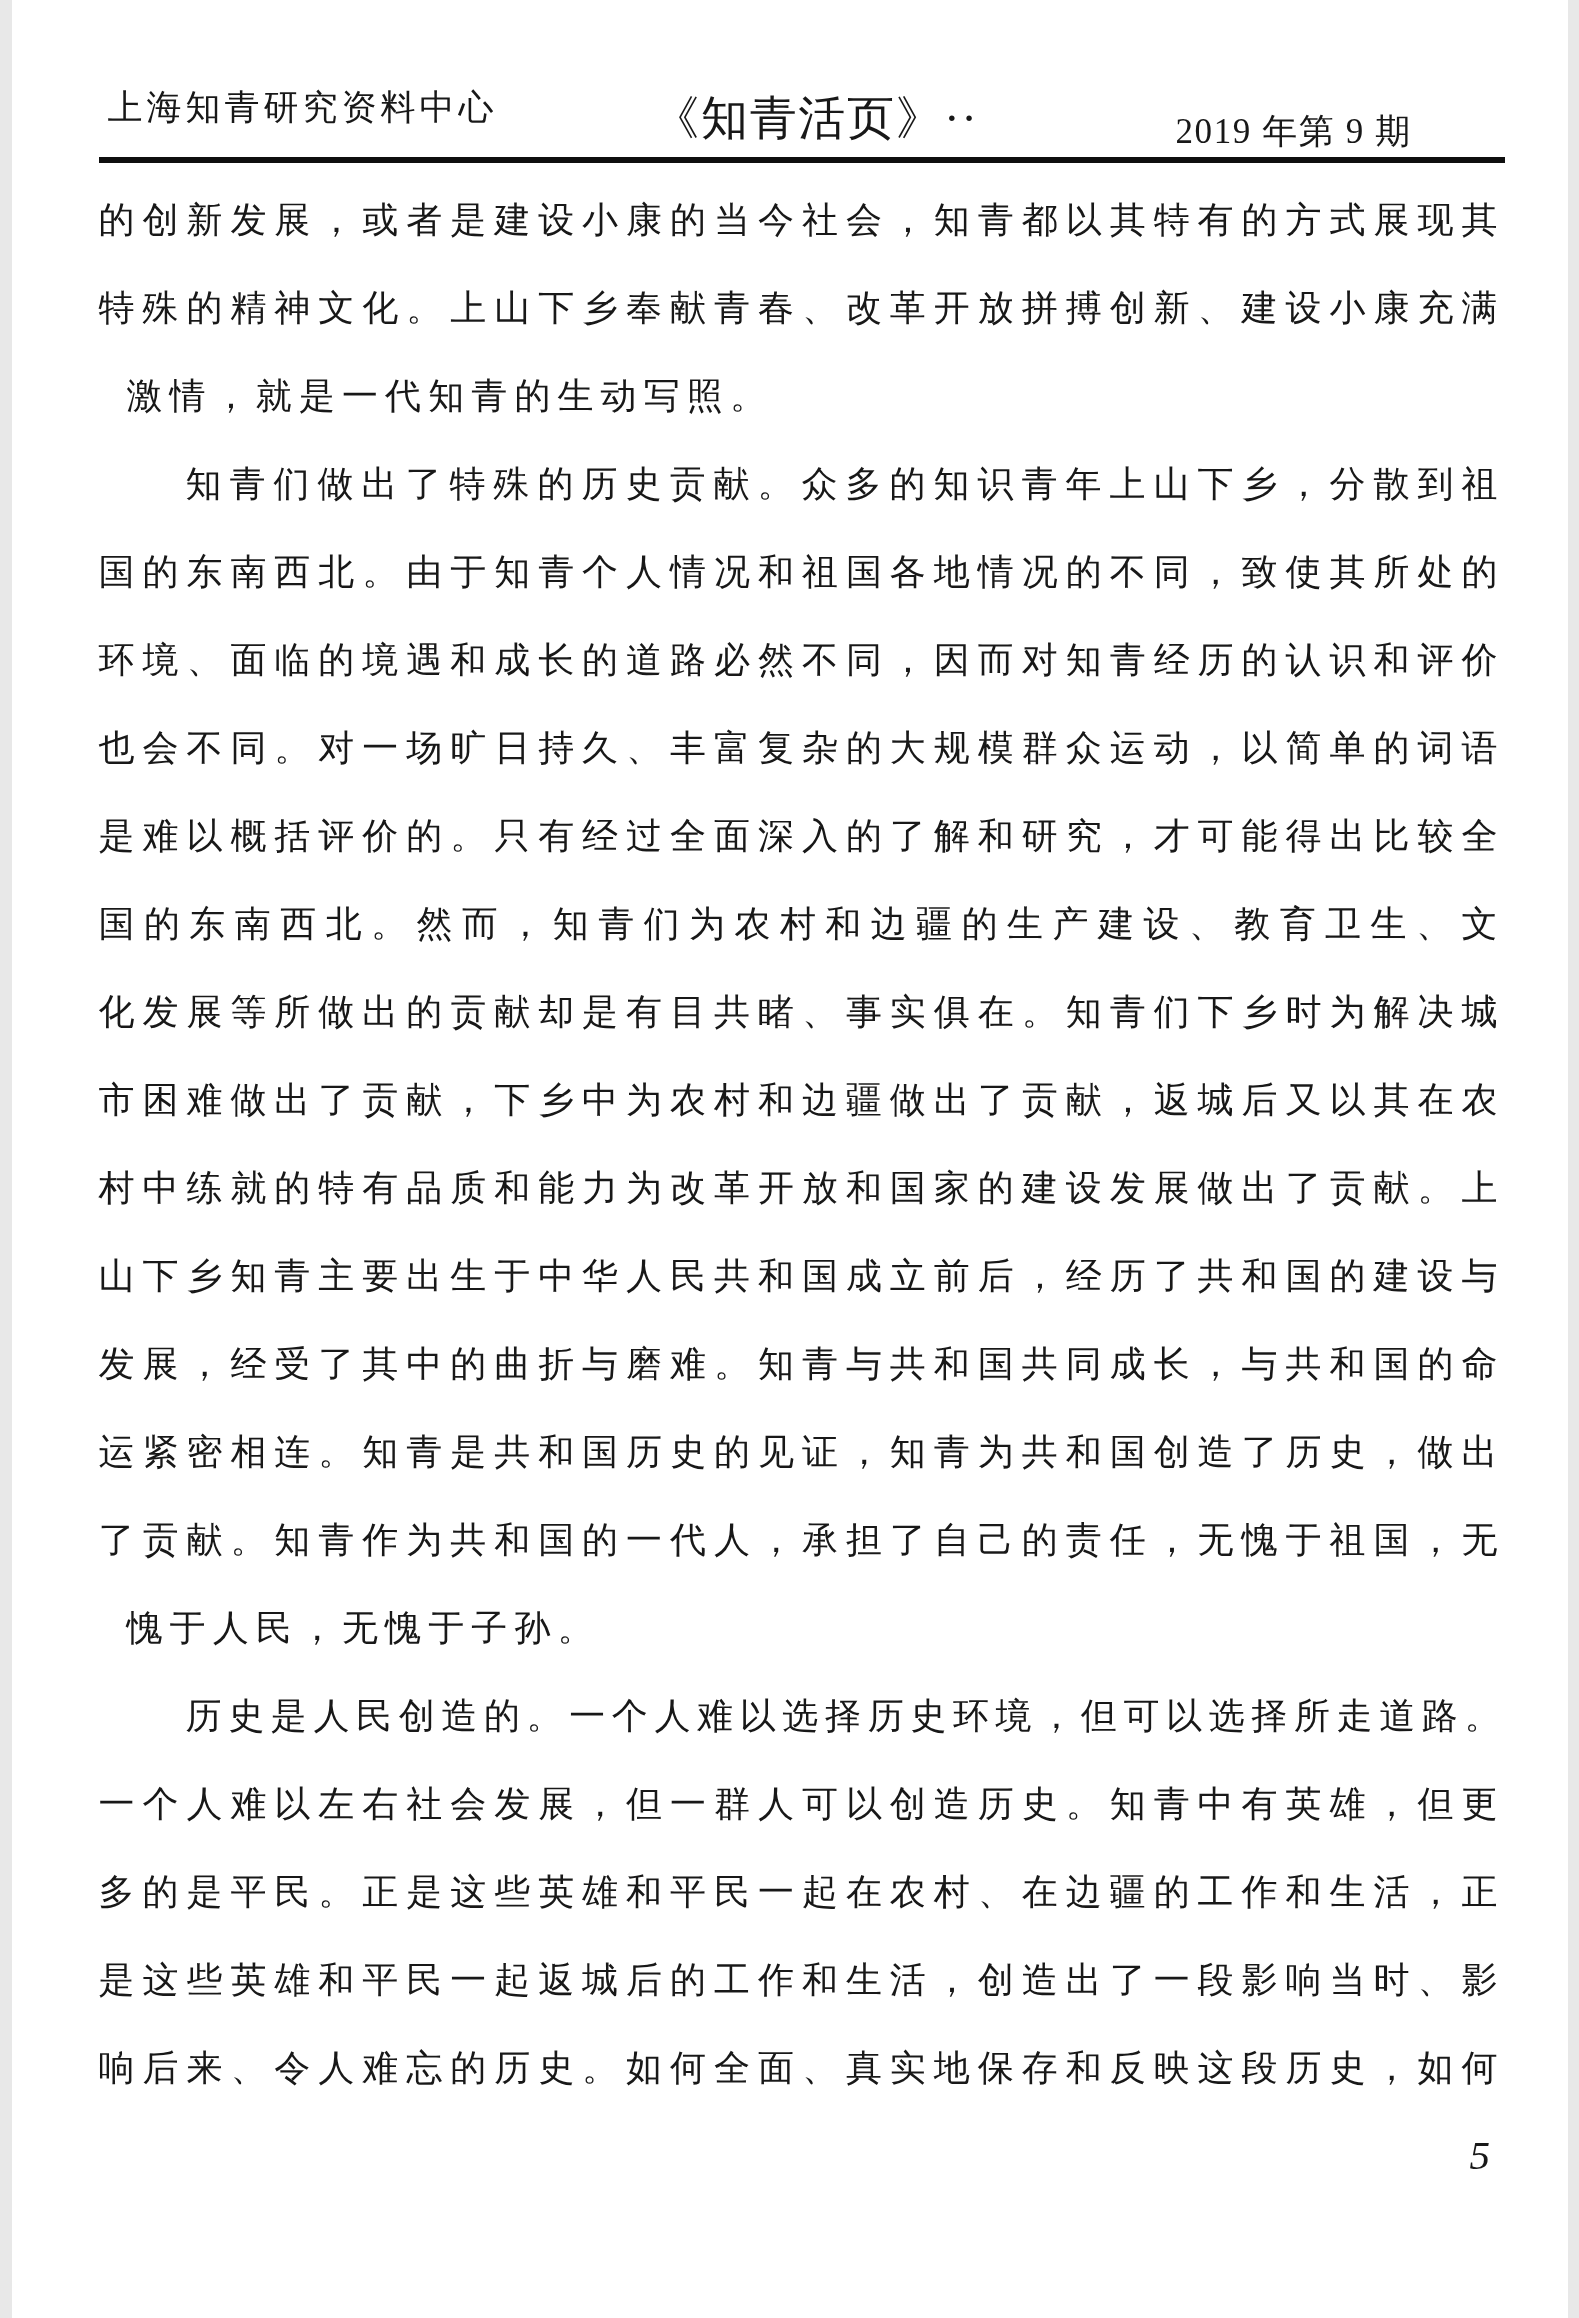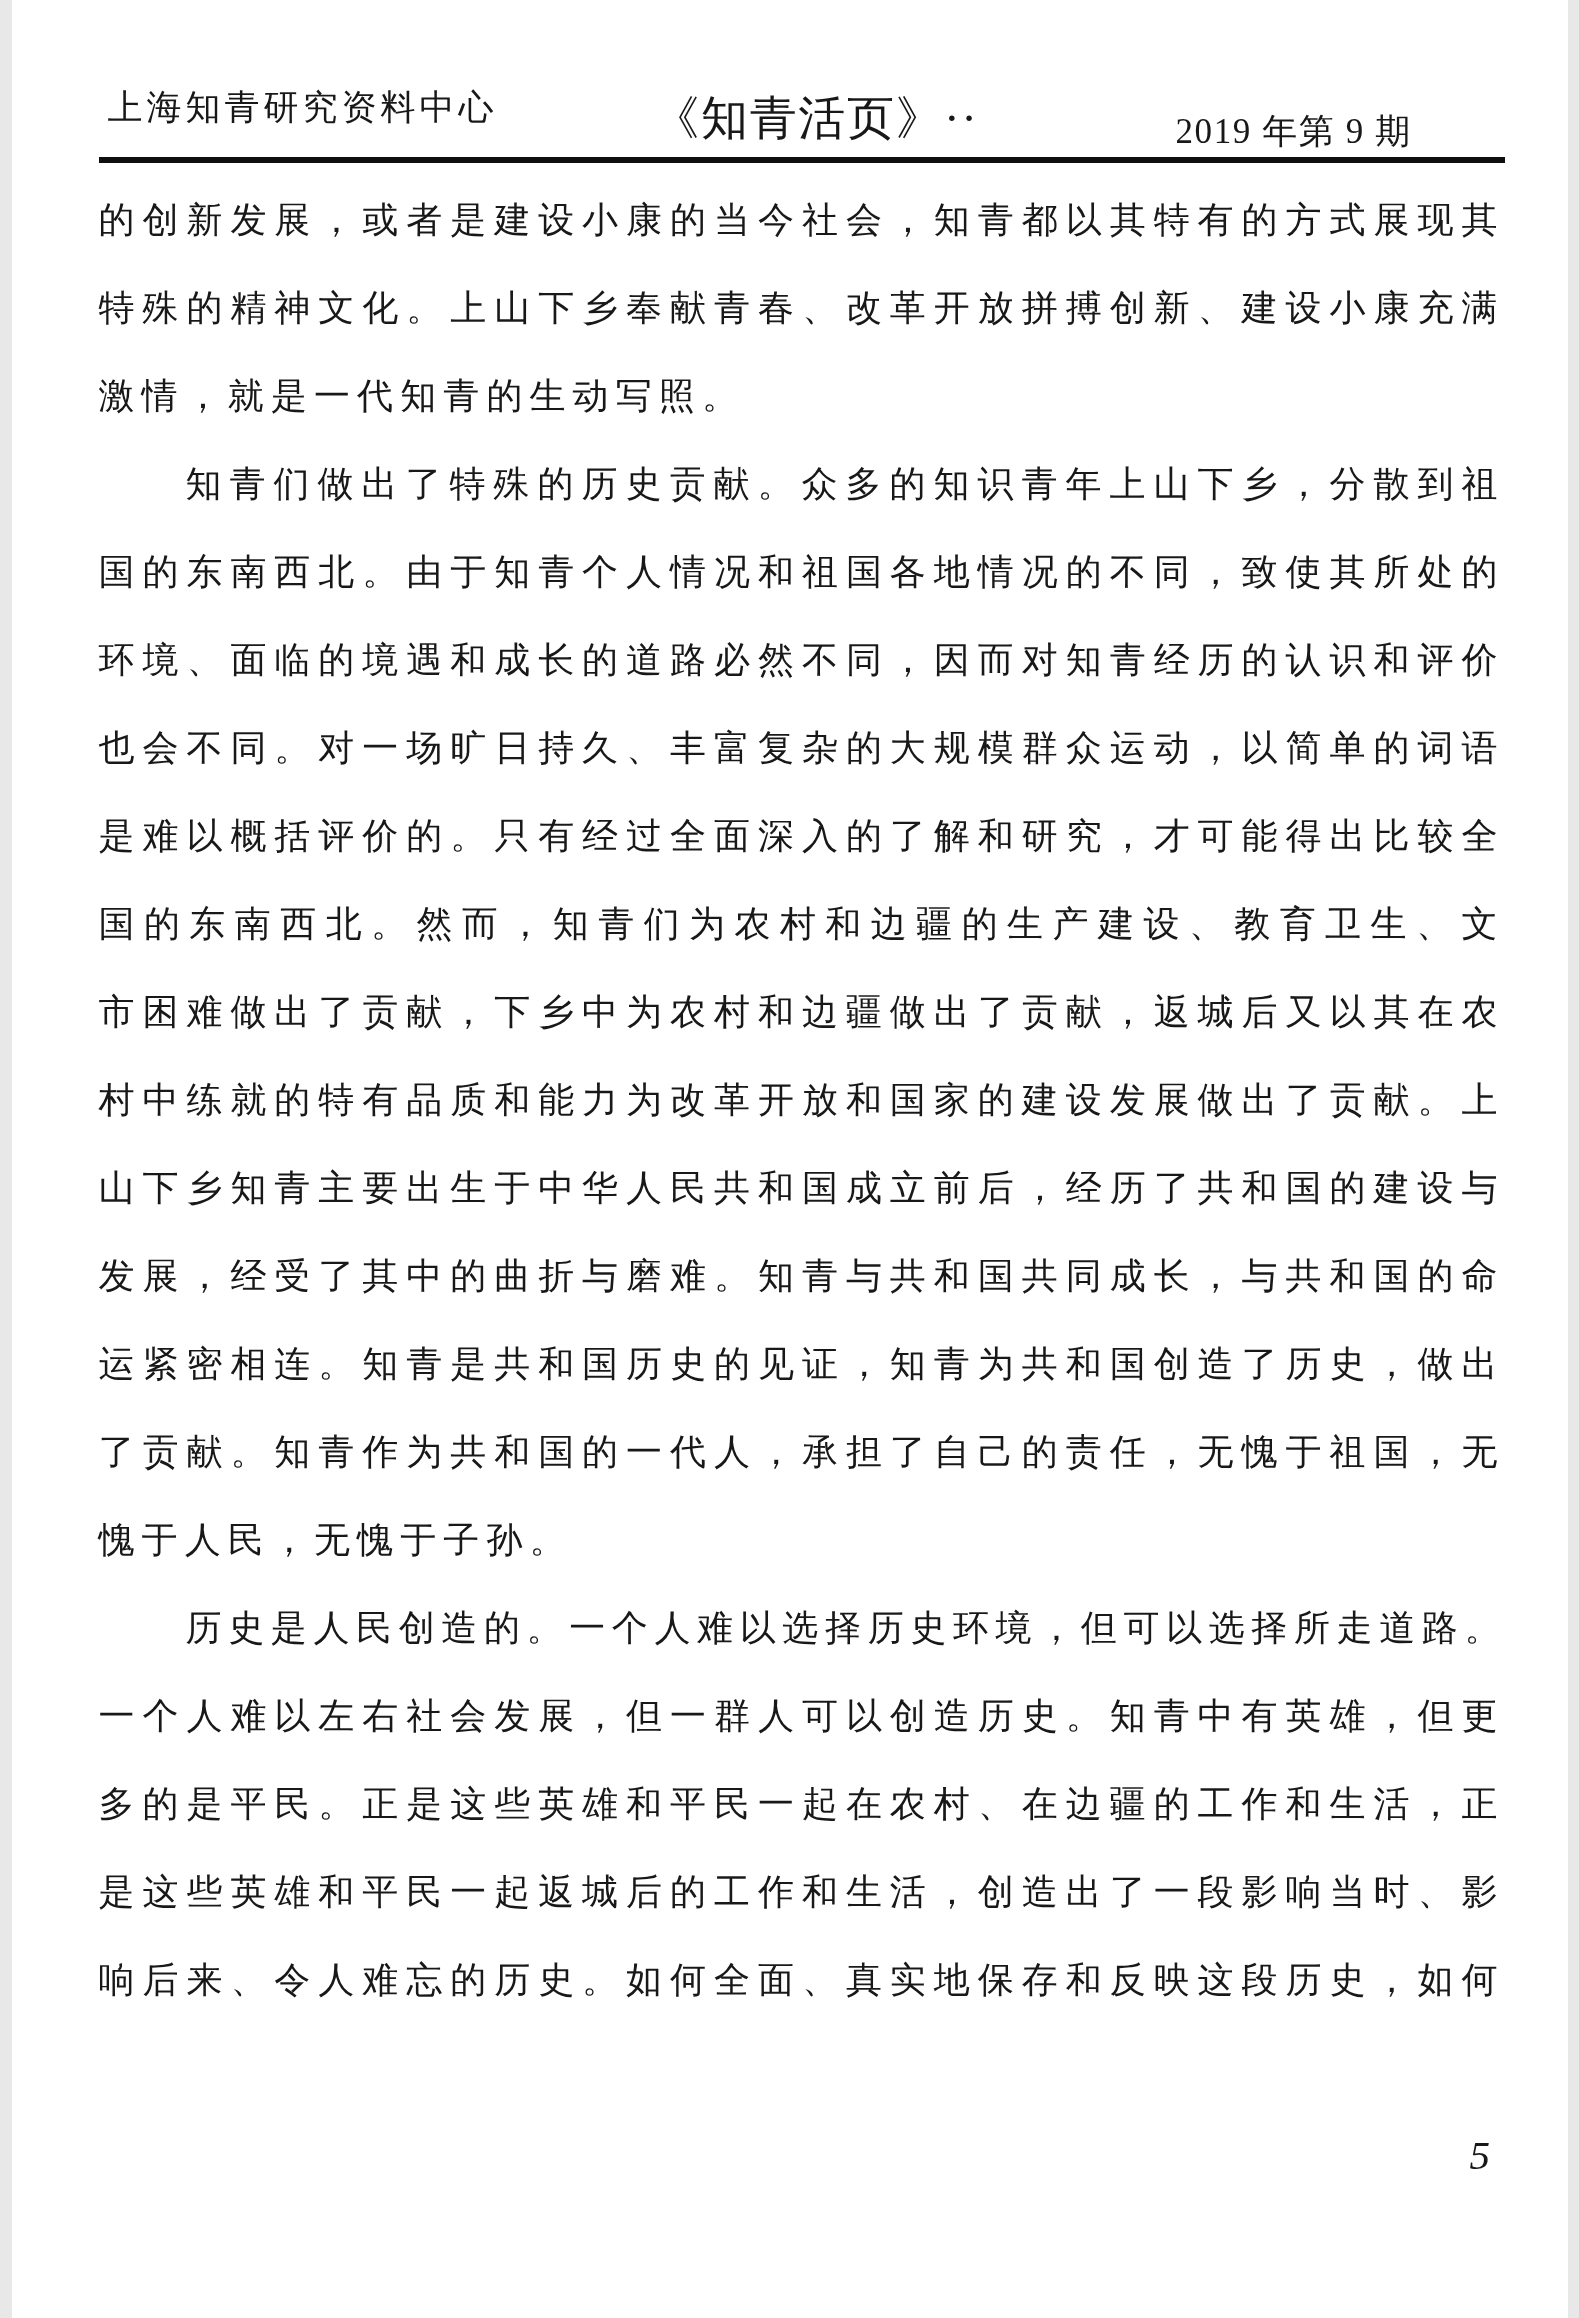--- a/index.html
+++ b/index.html
@@ -57,20 +57,21 @@
     line-height: 88px;
     font-size: 36px;
     letter-spacing: 7.1px;
     text-align: justify;
     text-align-last: justify;
     white-space: nowrap;
   }
   .bl.short {
     text-align: left;
     text-align-last: left;
+    margin-left: 28px;
   }
   .bl.indent {
     text-indent: 87px;
   }
   .bl.tight {
     letter-spacing: 4px;
   }
   .pagenum {
     position: absolute;
     left: 1458px;
@@ -94,20 +95,21 @@
   <div class="body-text">
     <div class="bl">的创新发展，或者是建设小康的当今社会，知青都以其特有的方式展现其</div>
     <div class="bl">特殊的精神文化。上山下乡奉献青春、改革开放拼搏创新、建设小康充满</div>
     <div class="bl short">激情，就是一代知青的生动写照。</div>
     <div class="bl indent">知青们做出了特殊的历史贡献。众多的知识青年上山下乡，分散到祖</div>
     <div class="bl">国的东南西北。由于知青个人情况和祖国各地情况的不同，致使其所处的</div>
     <div class="bl">环境、面临的境遇和成长的道路必然不同，因而对知青经历的认识和评价</div>
     <div class="bl">也会不同。对一场旷日持久、丰富复杂的大规模群众运动，以简单的词语</div>
     <div class="bl">是难以概括评价的。只有经过全面深入的了解和研究，才可能得出比较全</div>
     <div class="bl">国的东南西北。然而，知青们为农村和边疆的生产建设、教育卫生、文</div>
+    <div class="bl">化发展等所做出的贡献却是有目共睹、事实俱在。知青们下乡时为解决城</div>
     <div class="bl">市困难做出了贡献，下乡中为农村和边疆做出了贡献，返城后又以其在农</div>
     <div class="bl">村中练就的特有品质和能力为改革开放和国家的建设发展做出了贡献。上</div>
     <div class="bl">山下乡知青主要出生于中华人民共和国成立前后，经历了共和国的建设与</div>
     <div class="bl">发展，经受了其中的曲折与磨难。知青与共和国共同成长，与共和国的命</div>
     <div class="bl">运紧密相连。知青是共和国历史的见证，知青为共和国创造了历史，做出</div>
     <div class="bl">了贡献。知青作为共和国的一代人，承担了自己的责任，无愧于祖国，无</div>
     <div class="bl short">愧于人民，无愧于子孙。</div>
     <div class="bl indent tight">历史是人民创造的。一个人难以选择历史环境，但可以选择所走道路。</div>
     <div class="bl">一个人难以左右社会发展，但一群人可以创造历史。知青中有英雄，但更</div>
     <div class="bl">多的是平民。正是这些英雄和平民一起在农村、在边疆的工作和生活，正</div>

